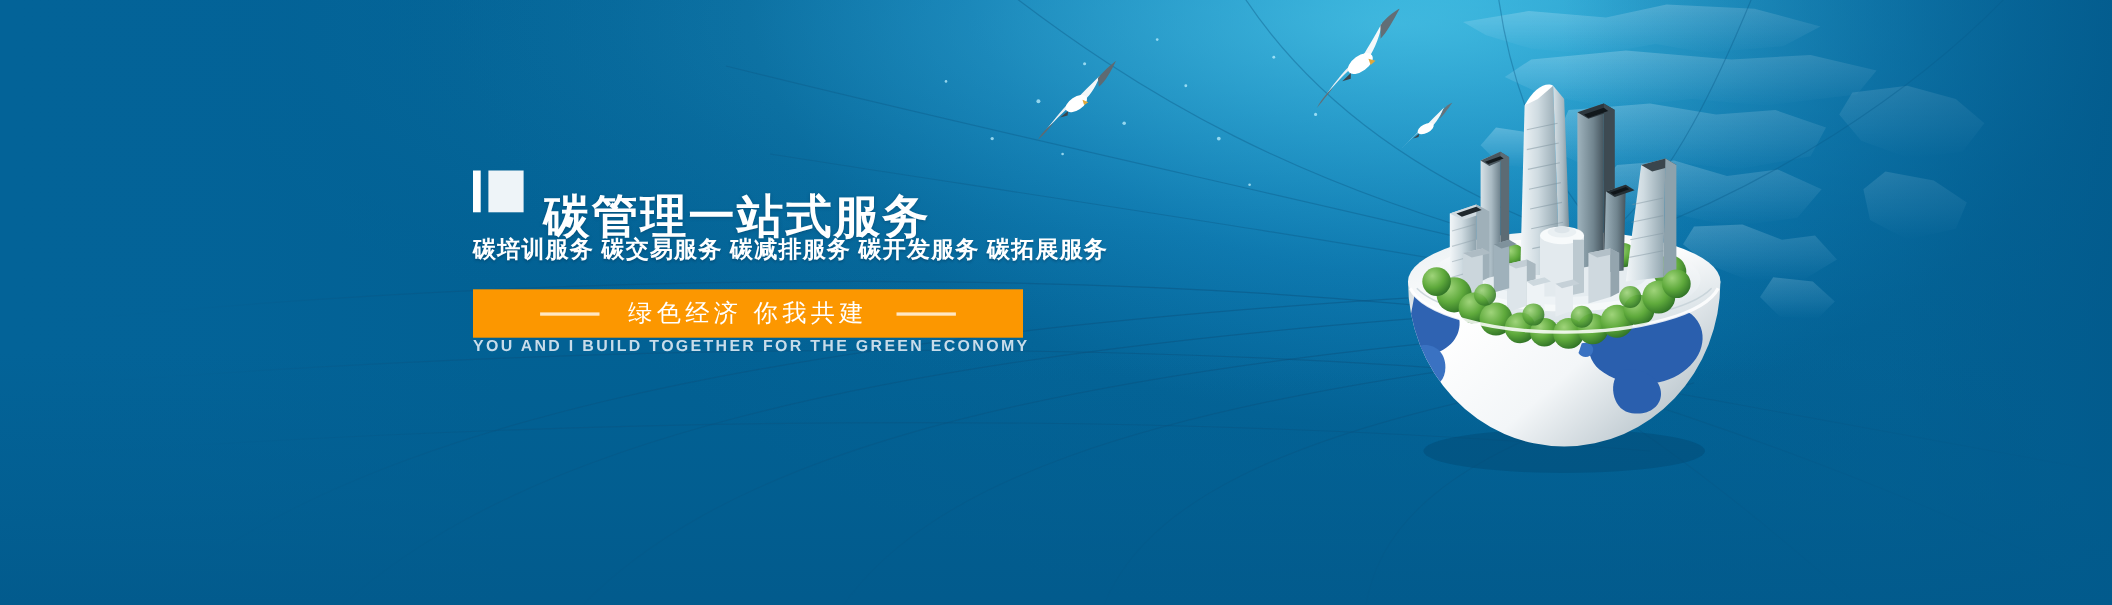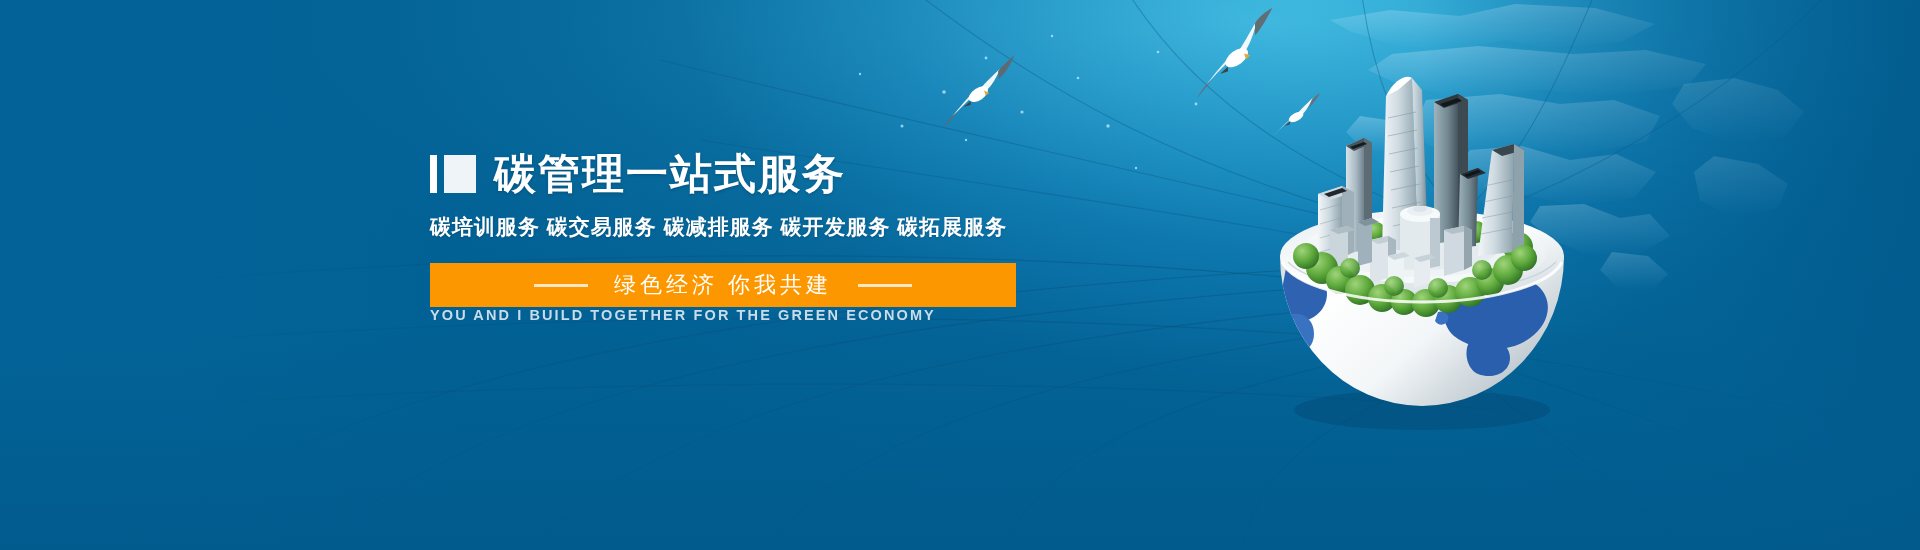--- a/index.html
+++ b/index.html
@@ -28,21 +28,21 @@
   .bg-bottomfade{
     position:absolute;left:0;right:0;bottom:0;height:230px;
     background:linear-gradient(180deg,rgba(2,92,142,0) 0%,rgba(2,92,142,.55) 55%,rgba(2,90,140,.9) 100%);
   }
   .bg-svg{position:absolute;inset:0;width:100%;height:100%;}
 
   
   .content{
     position:absolute;left:430px;top:148px;width:700px;
   }
-  .title-row{display:flex;align-items:center;height:52px;}
+  .title-row{display:flex;height:52px;}
   .mark{display:flex;align-items:center;gap:7px;margin-right:18px;}
   .mark .bar{width:7px;height:38px;background:#ffffff;}
   .mark .sq{width:32px;height:38px;background:#eef4f8;}
   .title{
     color:#ffffff;
     font-size:42px;
     font-weight:700;
     letter-spacing:2px;
     line-height:1;
     white-space:nowrap;
@@ -52,21 +52,21 @@
     margin-top:13px;
     color:#ffffff;
     font-size:21px;
     font-weight:700;
     letter-spacing:1px;
     white-space:nowrap;
     text-shadow:0 1px 2px rgba(0,40,70,.3);
   }
   .orange-bar{
     margin-top:22px;
-    width:586px;height:44px;
+    width:500px;height:44px;
     background:#fc9700;
     display:flex;align-items:center;justify-content:center;
     gap:26px;
   }
   .orange-bar .dash{
     display:block;width:54px;height:3px;background:#ffe7c4;
   }
   .slogan{
     color:#ffffff;font-size:22px;font-weight:500;letter-spacing:4px;white-space:nowrap;
   }

